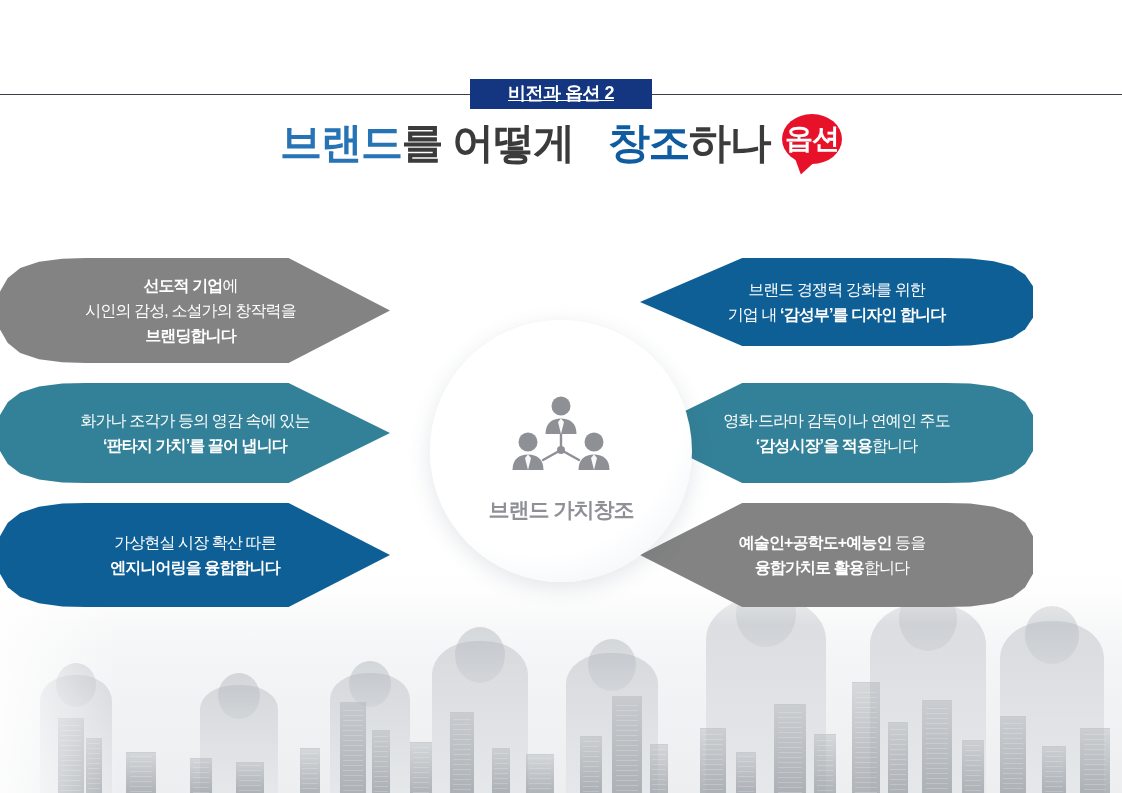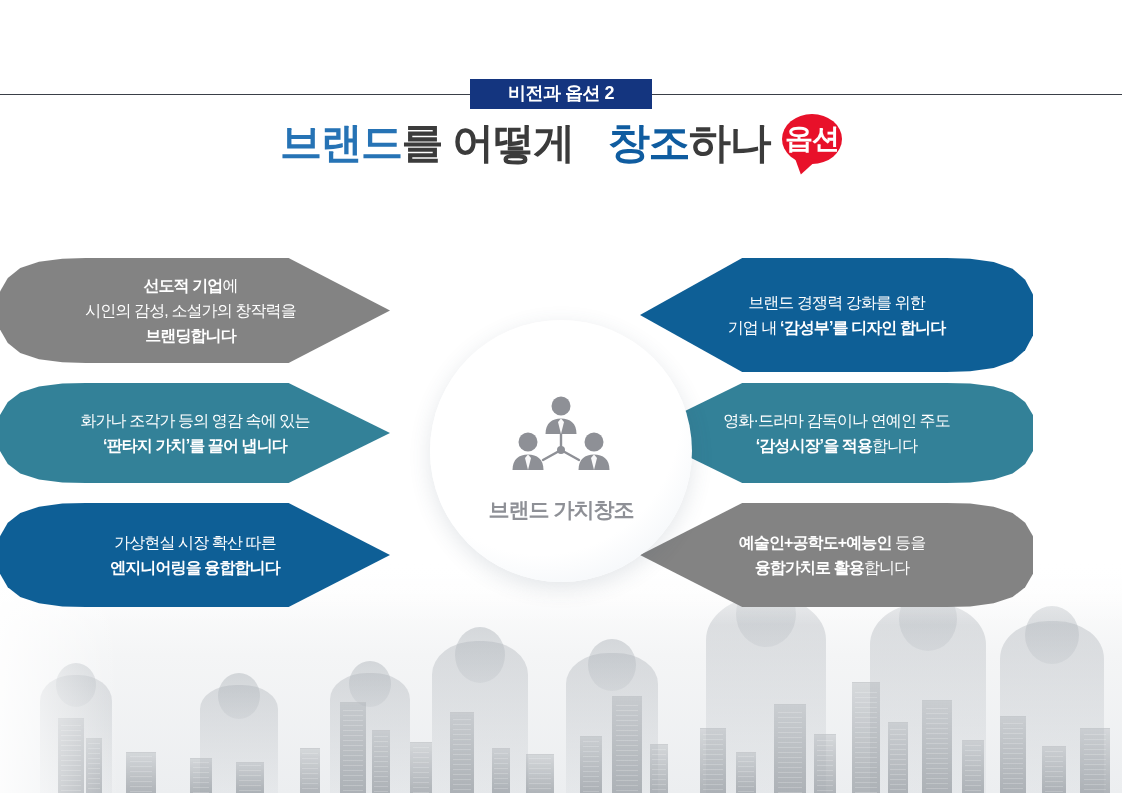--- a/index.html
+++ b/index.html
@@ -102,20 +102,21 @@
     padding: 3px 17px 5px;
     text-align: center;
     background: #14357f;
     color: #ffffff;
     font-size: 18px;
     font-weight: bold;
     letter-spacing: -0.5px;
     line-height: 22px;
     z-index: 3;
     white-space: nowrap;
+    text-decoration: underline;
   }
 
   
   .title-wrap {
     position: absolute;
     left: 0;
     top: 116px;
     width: 1122px;
     text-align: center;
     z-index: 3;
@@ -213,21 +214,21 @@
 
   .c-gray { background: #838383; padding-left: 9px; }
   .c-blue { background: #0e5f96; }
   .c-teal { background: #338198; }
 
   
   .co-tl { top: 8px;   width: 390px; height: 105px; }
   .co-ml { top: 133px; width: 390px; height: 100px; }
   .co-bl { top: 253px; width: 390px; height: 104px; }
 
-  .co-tr { top: 8px;   left: 640px; width: 393px; height: 114px; }
+  .co-tr { top: 8px;   left: 640px; width: 393px; height: 88px; }
   .co-mr { top: 133px; left: 640px; width: 393px; height: 100px; }
   .co-br { top: 253px; left: 640px; width: 393px; height: 104px; }
 
   
   .center-glow {
     position: absolute;
     left: 430px;
     top: 70px;
     width: 262px;
     height: 262px;

